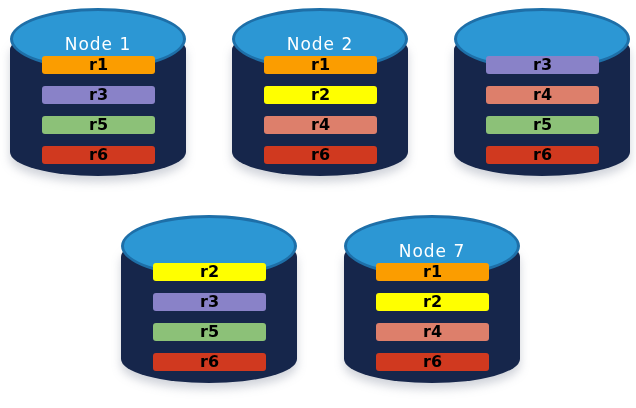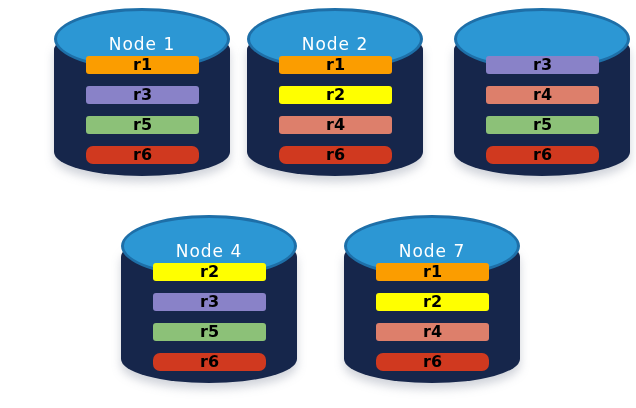--- a/index.html
+++ b/index.html
@@ -84,38 +84,38 @@
     border-radius: 3px;
     display: flex;
     align-items: center;
     justify-content: center;
     color: #000000;
     font-size: 16px;
     font-weight: bold;
     font-family: "DejaVu Sans", sans-serif;
     line-height: 1;
   }
-  .replica:last-child { margin-bottom: 0; border-radius: 7px; }
+  .replica:last-child { margin-bottom: 0; }
 </style>
 </head>
 <body>
 
 <div id="canvas">
-    <div class="node" style="left: 10px; top: 8px; margin-left: 44px;">
+    <div class="node" style="left: 10px; top: 8px;">
       <div class="node-body"></div>
       <div class="node-top"></div>
       <div class="node-label">Node 1</div>
       <div class="replica-stack">
         <div class="replica" style="background: rgb(251, 157, 0);">r1</div>
         <div class="replica" style="background: rgb(137, 130, 200);">r3</div>
         <div class="replica" style="background: rgb(140, 193, 120);">r5</div>
         <div class="replica" style="background: rgb(208, 57, 31);">r6</div>
       </div>
     </div>
-    <div class="node" style="left: 247px; top: 8px;">
+    <div class="node" style="left: 232px; top: 8px;">
       <div class="node-body"></div>
       <div class="node-top"></div>
       <div class="node-label">Node 2</div>
       <div class="replica-stack">
         <div class="replica" style="background: rgb(251, 157, 0);">r1</div>
         <div class="replica" style="background: rgb(255, 255, 0);">r2</div>
         <div class="replica" style="background: rgb(221, 127, 107);">r4</div>
         <div class="replica" style="background: rgb(208, 57, 31);">r6</div>
       </div>
     </div>
@@ -125,21 +125,20 @@
       <div class="replica-stack">
         <div class="replica" style="background: rgb(137, 130, 200);">r3</div>
         <div class="replica" style="background: rgb(221, 127, 107);">r4</div>
         <div class="replica" style="background: rgb(140, 193, 120);">r5</div>
         <div class="replica" style="background: rgb(208, 57, 31);">r6</div>
       </div>
     </div>
     <div class="node" style="left: 121px; top: 215px;">
       <div class="node-body"></div>
       <div class="node-top"></div>
-      <div class="node-label">Node 4</div>
       <div class="replica-stack">
         <div class="replica" style="background: rgb(255, 255, 0);">r2</div>
         <div class="replica" style="background: rgb(137, 130, 200);">r3</div>
         <div class="replica" style="background: rgb(140, 193, 120);">r5</div>
         <div class="replica" style="background: rgb(208, 57, 31);">r6</div>
       </div>
     </div>
     <div class="node" style="left: 344px; top: 215px;">
       <div class="node-body"></div>
       <div class="node-top"></div>

